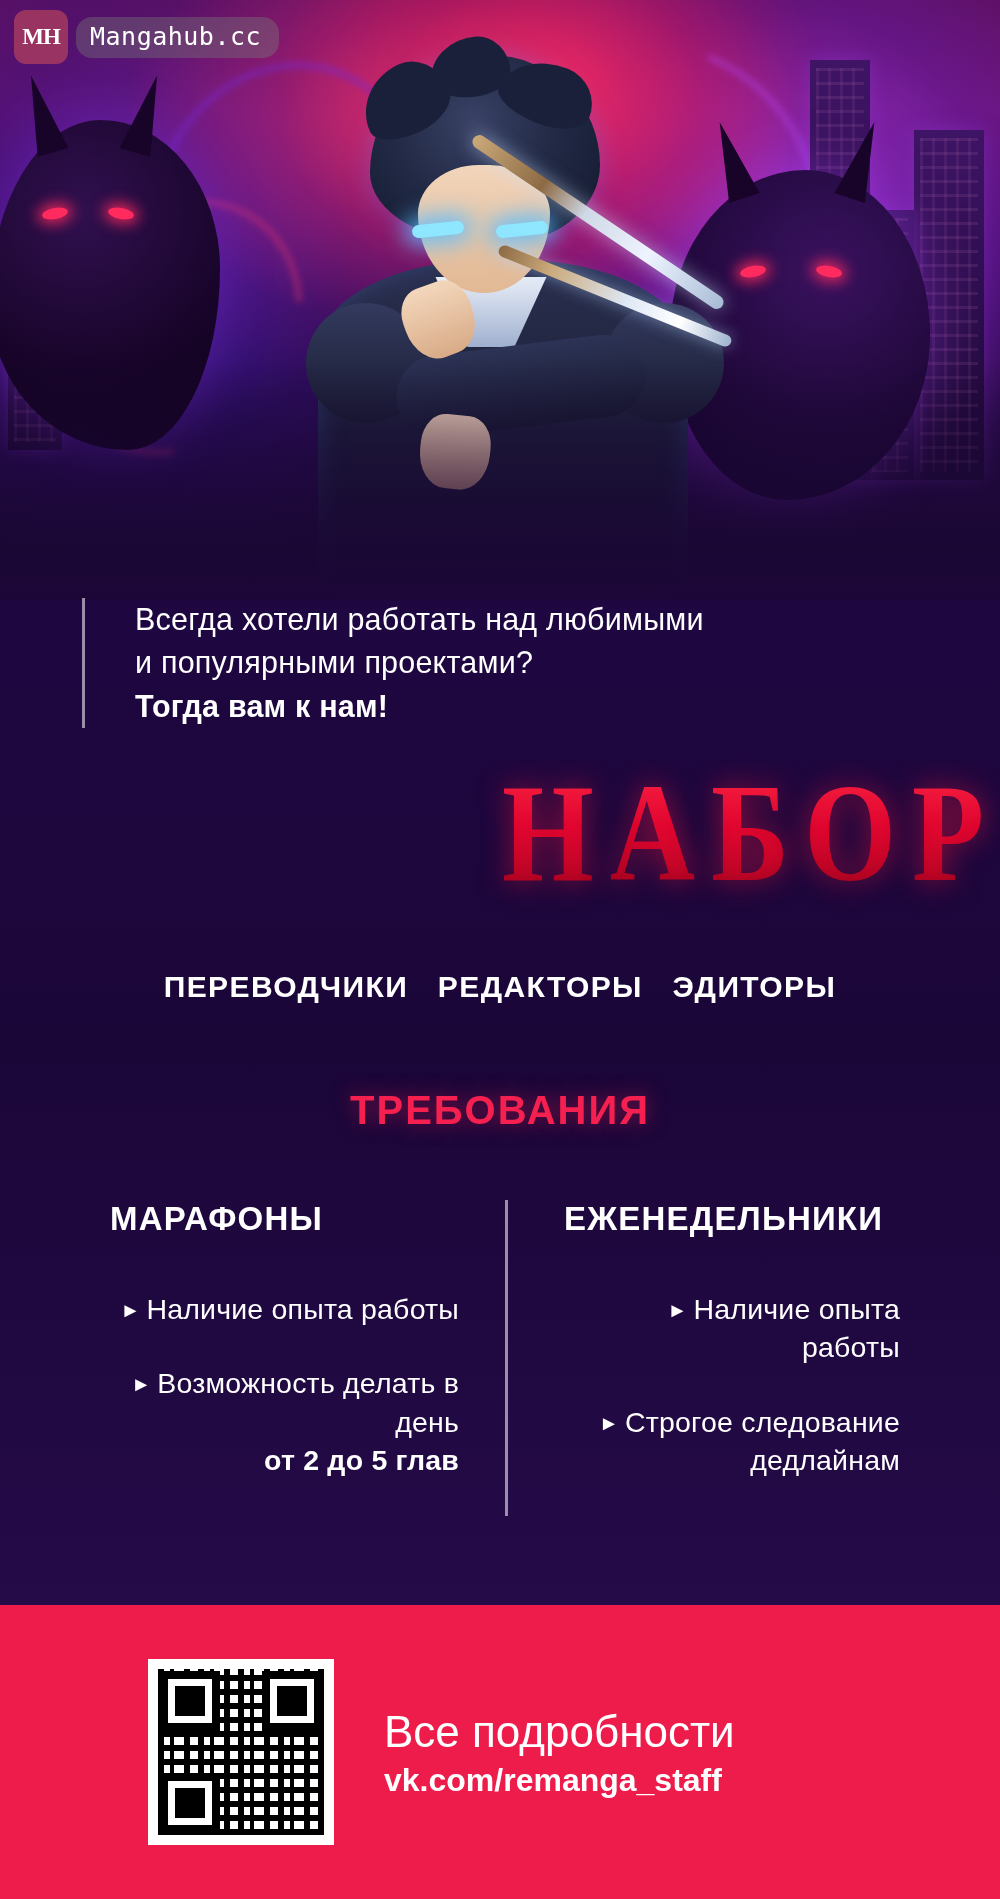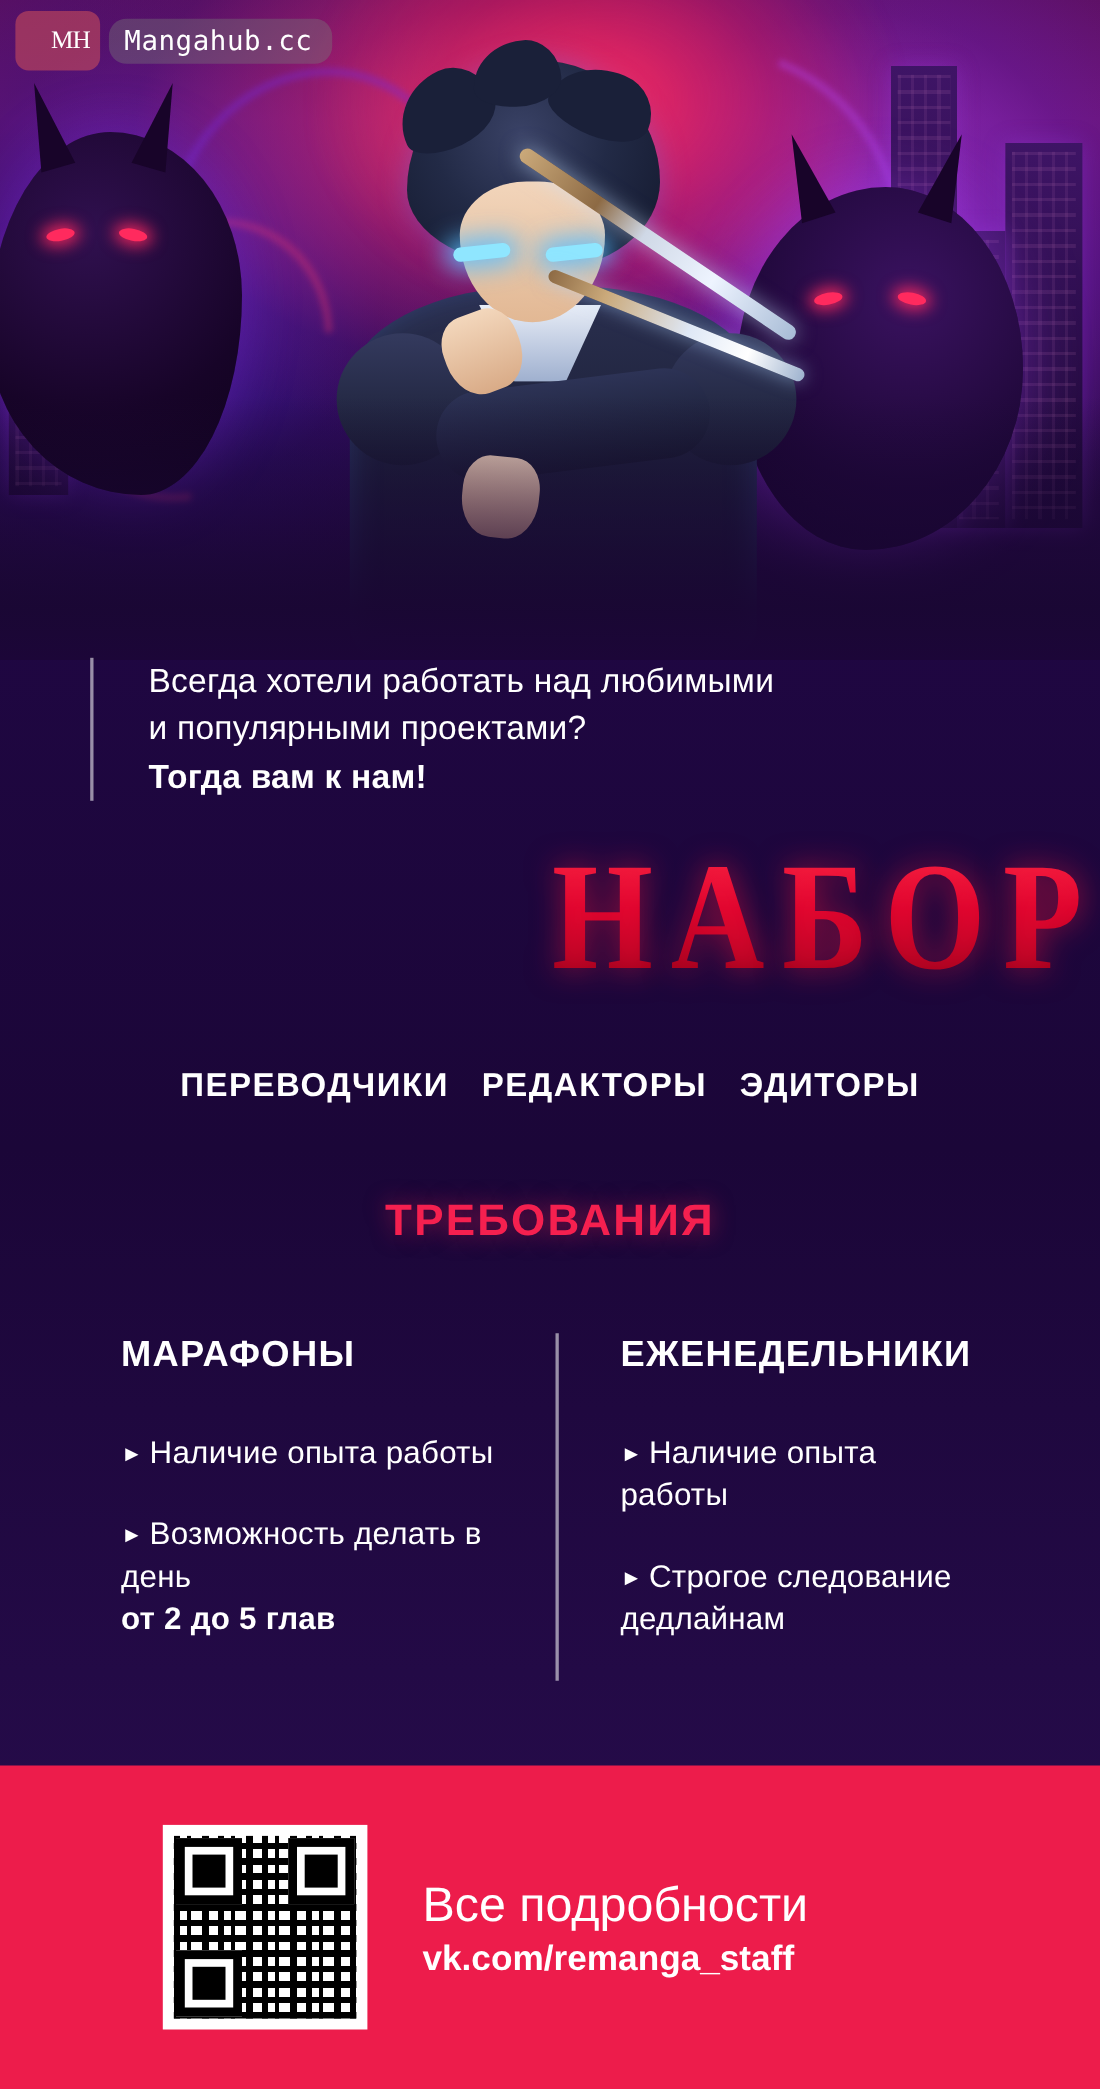--- a/index.html
+++ b/index.html
@@ -222,25 +222,24 @@
     align-items: center;
     gap: 8px;
     z-index: 40;
   }
   .wm-logo {
     width: 54px; height: 54px;
     border-radius: 12px;
     background: rgba(210,80,90,0.55);
     display: flex; align-items: center; justify-content: center;
     color: #ffffff;
-    font-weight: normal;
+    font-weight: bold;
     font-size: 23px;
     letter-spacing: -1px;
     font-family: "Liberation Serif", serif;
-    padding-left: 23px;
   }
   .wm-text {
     background: rgba(120,120,120,0.40);
     color: #ffffff;
     font-size: 25px;
     padding: 5px 18px 7px 14px;
     border-radius: 16px;
     letter-spacing: 0.5px;
     font-family: "DejaVu Sans Mono", monospace;
   }
@@ -316,34 +315,35 @@
   }
 
   .columns {
     position: absolute;
     left: 110px;
     top: 1200px;
     width: 790px;
     display: flex;
     z-index: 20;
   }
-  .col { width: 50%; box-sizing: border-box; color: #ffffff; margin-top: 12px; }
+  .col { width: 50%; box-sizing: border-box; color: #ffffff; }
   .col.left { padding-right: 46px; }
   .col.right { padding-left: 56px; border-left: 3px solid rgba(255,255,255,0.55); }
   .col h3 {
     margin: 0 0 52px 0;
     font-size: 33px;
     font-weight: bold;
     letter-spacing: 1.2px;
   }
   .bullet {
     font-size: 28.5px;
     line-height: 1.35;
     margin-bottom: 36px;
     letter-spacing: 0.2px;
+    text-align: right;
   }
   .bullet .arrow { margin-right: 6px; font-size: 20px; vertical-align: 2px; }
   .bullet .strong { font-weight: bold; display: block; }
 
   
   .footer {
     position: absolute;
     left: 0; right: 0; bottom: 0;
     height: 294px;
     background: #ed1c4b;

